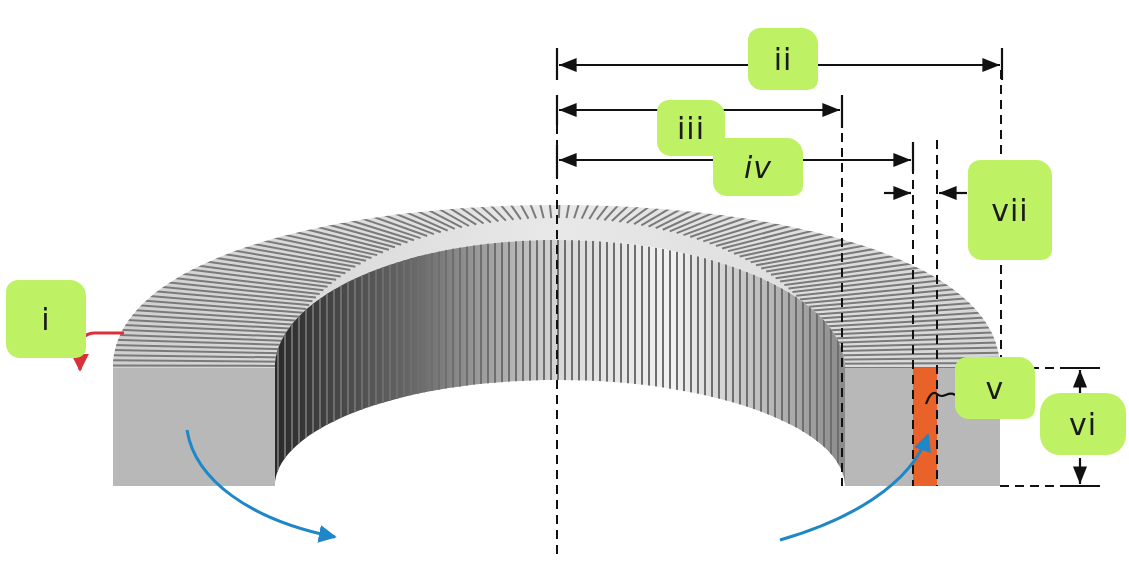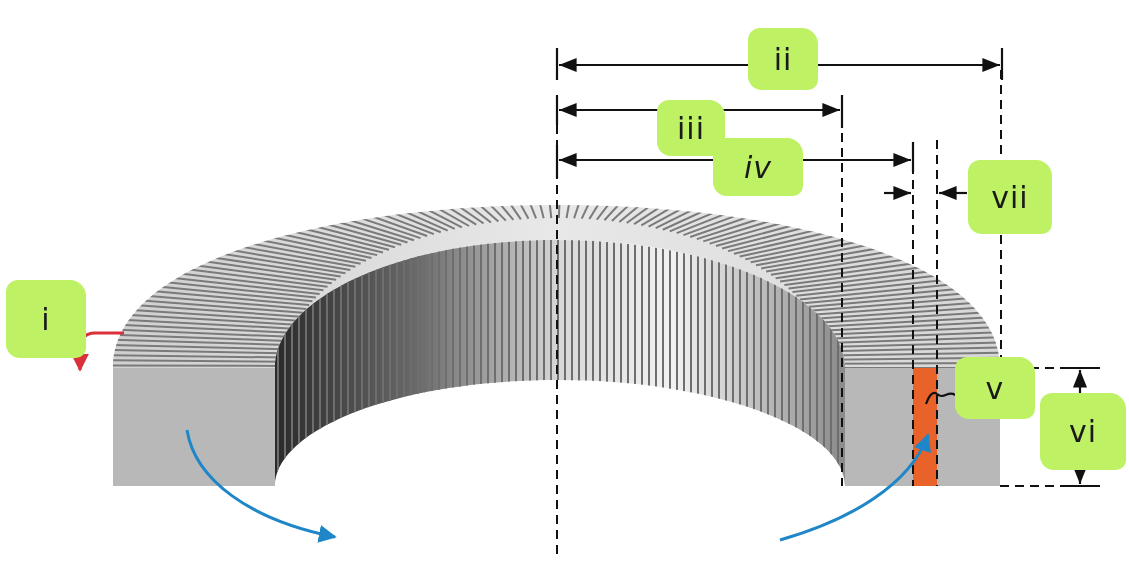--- a/index.html
+++ b/index.html
@@ -291,15 +291,15 @@
   <path d="M187,430 C195,480 250,520 335,537" stroke="#1f87c8" stroke-width="3" fill="none" marker-end="url(#arrBlue)"></path>
   <path d="M780,540 C850,520 910,485 928,435" stroke="#1f87c8" stroke-width="3" fill="none" marker-end="url(#arrBlue)"></path>
 
   <path d="M124,333 L95,333 C84,333 80,340 80,350 L80,370" stroke="#d9303a" stroke-width="3" fill="none" marker-end="url(#arrRed)"></path>
 </svg>
 
 <div class="label" style="left:6px;top:280px;width:80px;height:78px;">i</div>
 <div class="label" style="left:748px;top:28px;width:70px;height:62px;">ii</div>
 <div class="label" style="left:657px;top:100px;width:68px;height:56px;">iii</div>
 <div class="label" style="left:713px;top:138px;width:90px;height:58px;font-style:italic;">iv</div>
-<div class="label" style="left:968px;top:160px;width:84px;height:74px;">vii</div>
+<div class="label" style="left:968px;top:160px;width:84px;height:100px;">vii</div>
 <div class="label" style="left:955px;top:357px;width:80px;height:62px;">v</div>
-<div class="label" style="left:1040px;top:393px;width:86px;height:77px;">vi</div>
+<div class="label" style="left:1040px;top:393px;width:86px;height:62px;border-radius:20px;">vi</div>
 
 </body></html>

